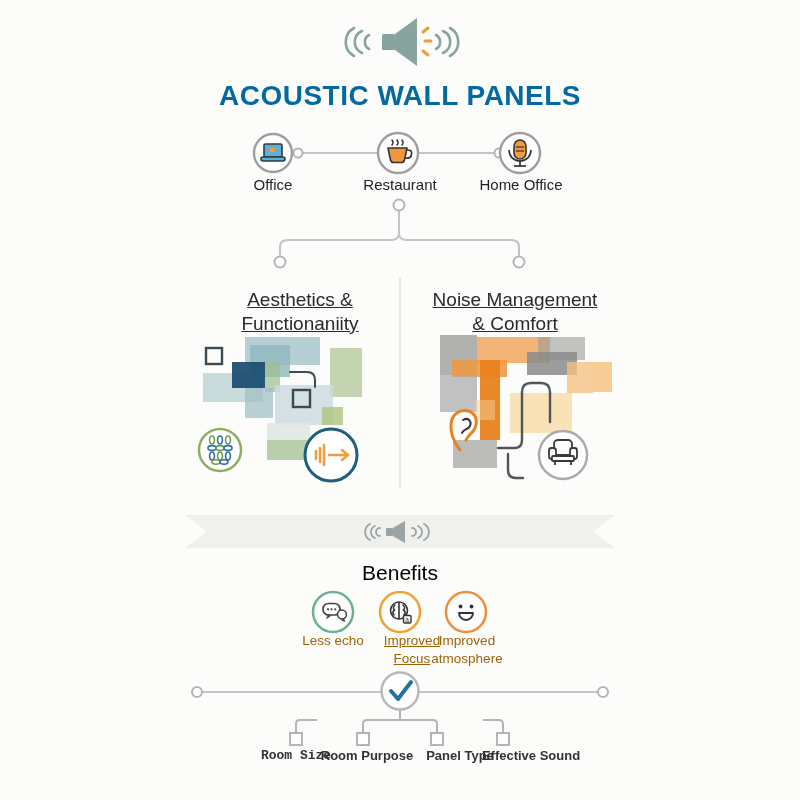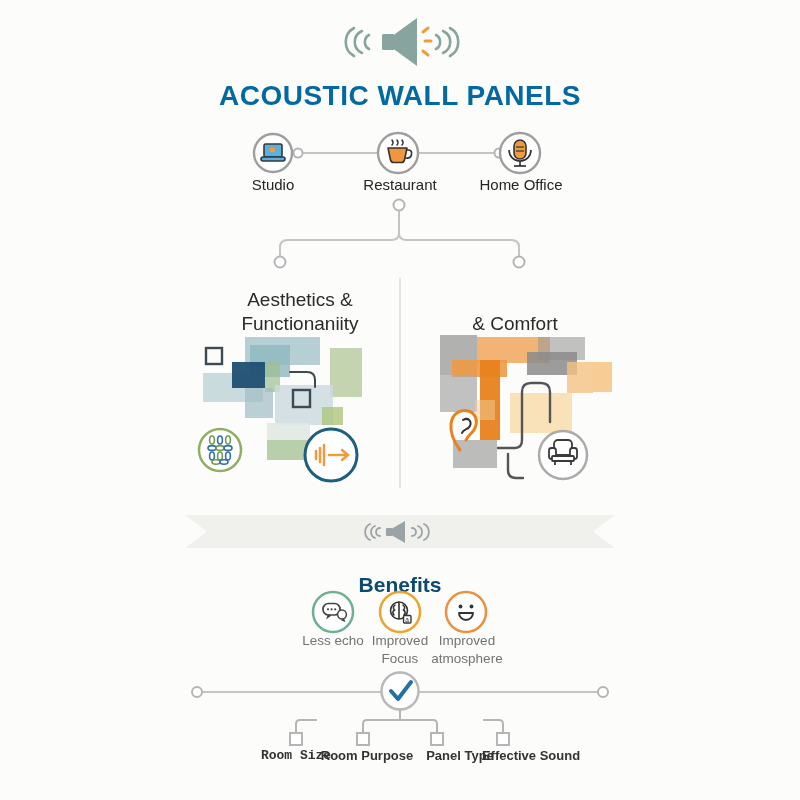--- a/index.html
+++ b/index.html
@@ -16,36 +16,36 @@
   #title{
     left:50%;top:80px;
     font-size:28px;font-weight:800;letter-spacing:.5px;
     color:#0369a1;white-space:nowrap;
   }
   .usecase-label{
     top:176px;font-size:15px;font-weight:500;color:#242424;white-space:nowrap;
   }
   .section-title{
     top:288px;width:220px;text-align:center;
-    font-size:19px;font-weight:500;line-height:1.25;color:#2a2a2a;
+    font-size:19px;font-weight:500;line-height:1.25;color:#2a2a2a;text-decoration:underline;
   }
   #divider{
     left:399px;top:278px;width:2px;height:210px;background:#e4e4e1;
   }
   #ribbon{
     left:185px;top:515px;width:430px;height:33px;
     background:#f0f0ed;
     clip-path:polygon(0 0,100% 0,calc(100% - 22px) 50%,100% 100%,0 100%,22px 50%);
     display:flex;align-items:center;justify-content:center;
   }
   #benefits-title{
-    left:50%;top:561px;font-size:21px;font-weight:700;color:#0c4a6e;white-space:nowrap;margin-top:12px;
+    left:50%;top:561px;font-size:21px;font-weight:400;color:#000000;white-space:nowrap;
   }
   .benefit-label{
-    top:632px;font-size:13.5px;font-weight:500;color:#737373;text-align:center;line-height:1.3;
+    top:632px;font-size:13.5px;font-weight:500;color:#a16207;text-align:center;line-height:1.3;
   }
   .step-label{
     top:748px;font-size:13px;font-weight:600;color:#333;white-space:nowrap;
   }
   svg{display:block;}
 </style>
 </head>
 <body>
 
 <svg class="abs" style="left:340px;top:10px;" width="120" height="64" viewBox="0 0 120 64">
@@ -105,39 +105,39 @@
       <rect x="514" y="20" width="12" height="19" rx="6" fill="#f09c3c" stroke="#333" stroke-width="1.6"></rect>
       <line x1="516" y1="27" x2="524" y2="27" stroke="#333" stroke-width="1.2"></line>
       <line x1="516" y1="31" x2="524" y2="31" stroke="#333" stroke-width="1.2"></line>
       <path d="M509,30 a11,11 0 0 0 22,0" fill="none" stroke="#333" stroke-width="1.7"></path>
       <line x1="520" y1="41" x2="520" y2="46" stroke="#333" stroke-width="1.7"></line>
       <line x1="514" y1="46" x2="526" y2="46" stroke="#333" stroke-width="1.7"></line>
     </g>
   </g>
 </svg>
 
-<div class="abs center-x usecase-label" style="left:273px;">Studio</div>
+<div class="abs center-x usecase-label" style="left:273px;">Office</div>
 <div class="abs center-x usecase-label" style="left:400px;text-align:center;">Restaurant</div>
 <div class="abs center-x usecase-label" style="left:521px;">Home Office</div>
 
 <svg class="abs" style="left:0;top:195px;" width="800" height="82" viewBox="0 0 800 82">
   <circle cx="399" cy="10" r="5.5" fill="#fff" stroke="#b5b5b5" stroke-width="2"></circle>
   <line x1="399" y1="16" x2="399" y2="38" stroke="#c4c4c4" stroke-width="2"></line>
   <path d="M399,38 Q399,45 391,45 L288,45 Q280,45 280,52 L280,61" fill="none" stroke="#c4c4c4" stroke-width="2"></path>
   <path d="M399,38 Q399,45 407,45 L511,45 Q519,45 519,52 L519,61" fill="none" stroke="#c4c4c4" stroke-width="2"></path>
   <circle cx="280" cy="67" r="5.5" fill="#fff" stroke="#b5b5b5" stroke-width="2"></circle>
   <circle cx="519" cy="67" r="5.5" fill="#fff" stroke="#b5b5b5" stroke-width="2"></circle>
 </svg>
 
 <div class="abs section-title" style="left:190px;">
   <span>Aesthetics &amp;</span><br>
   <span>Functionaniity</span>
 </div>
 <div class="abs section-title" style="left:405px;">
-  <br>
+  <span>Noise Management</span><br>
   <span>&amp; Comfort</span>
 </div>
 
 <div class="abs" id="divider"></div>
 
 <svg class="abs" style="left:190px;top:335px;" width="210" height="165" viewBox="0 0 210 165">
   <g>
     <rect x="55" y="2" width="75" height="28" fill="#9fc0c7" opacity="0.75"></rect>
     <rect x="60" y="10" width="40" height="32" fill="#8fb7bf" opacity="0.8"></rect>
     <rect x="13" y="38" width="60" height="29" fill="#a9c4c9" opacity="0.6"></rect>
@@ -271,21 +271,21 @@
     <circle cx="466" cy="22" r="20" fill="#fff" stroke-width="2.5" stroke="#ee8f3e"></circle>
     <g>
       <circle cx="460.5" cy="16.5" r="1.9" fill="#333"></circle>
       <circle cx="471.5" cy="16.5" r="1.9" fill="#333"></circle>
       <path d="M459,23 L473,23 A7,7 0 0 1 459,23 Z" fill="#fff" stroke="#333" stroke-width="1.9" stroke-linejoin="round"></path>
     </g>
   </g>
 </svg>
 
 <div class="abs center-x benefit-label" style="left:333px;white-space:nowrap;">Less echo</div>
-<div class="abs center-x benefit-label" style="left:400px;width:72px;">Improved Focus</div>
+<div class="abs center-x benefit-label" style="left:412px;width:72px;text-decoration:underline;">Improved Focus</div>
 <div class="abs center-x benefit-label" style="left:467px;width:92px;">Improved atmosphere</div>
 
 <svg class="abs" style="left:0;top:662px;" width="800" height="90" viewBox="0 0 800 90">
   <line x1="197" y1="30" x2="603" y2="30" stroke="#c4c4c4" stroke-width="2"></line>
   <circle cx="197" cy="30" r="5" fill="#fff" stroke="#b5b5b5" stroke-width="2"></circle>
   <circle cx="603" cy="30" r="5" fill="#fff" stroke="#b5b5b5" stroke-width="2"></circle>
 
   <g>
     <circle cx="400" cy="29" r="18.5" fill="#fff" stroke="#b9b9b9" stroke-width="2.5"></circle>
     <path d="M391,29 L398,37 L411,20" fill="none" stroke="#2470a0" stroke-width="4" stroke-linecap="round" stroke-linejoin="round"></path>

